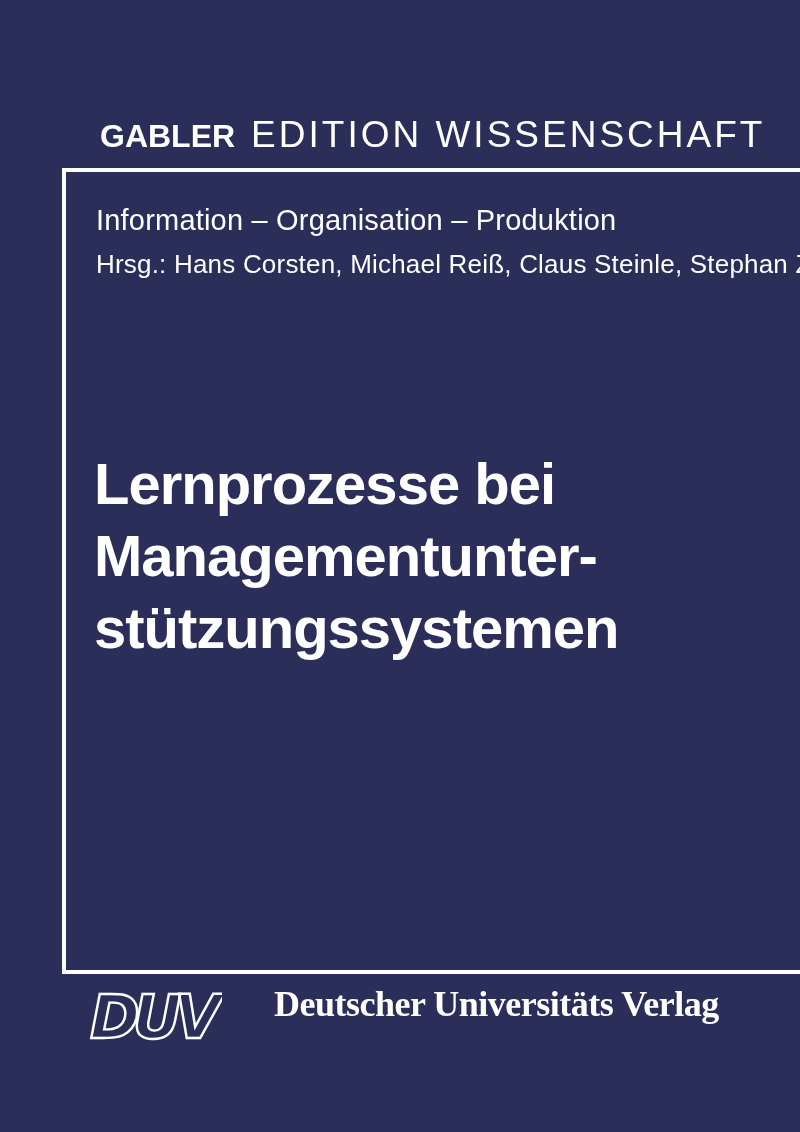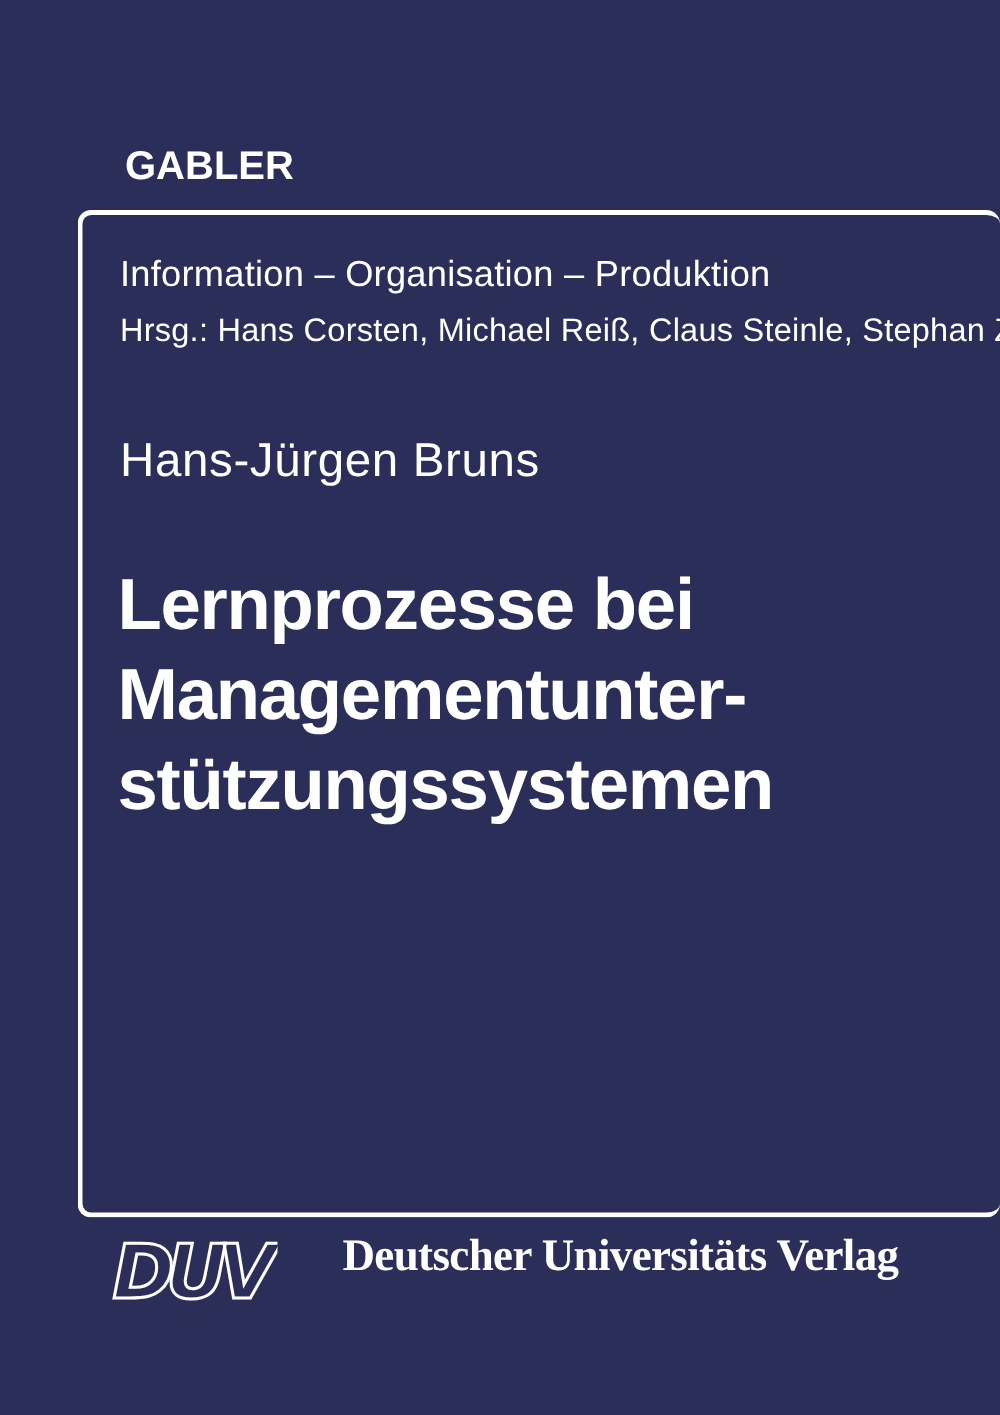--- a/index.html
+++ b/index.html
@@ -41,21 +41,20 @@
   .frame {
     position: absolute;
     left: 62px;
     top: 168px;
     width: 738px;
     height: 806px;
     box-sizing: border-box;
     border-top: 4px solid #ffffff;
     border-left: 4px solid #ffffff;
     border-bottom: 4px solid #ffffff;
-    border-radius: 11px;
   }
 
   .series-line {
     position: absolute;
     left: 30px;
     top: 32px;
     font-size: 29px;
     letter-spacing: 0.2px;
     white-space: nowrap;
   }
@@ -117,26 +116,26 @@
     letter-spacing: 2px;
     margin-top: 4px;
     white-space: nowrap;
   }
 </style>
 </head>
 <body>
 
 <div class="header">
   <span class="brand">GABLER</span>
+  <span class="series">EDITION WISSENSCHAFT</span>
 </div>
 
 <div class="frame">
   <div class="series-line">Information – Organisation – Produktion</div>
   <div class="editors-line">Hrsg.: Hans Corsten, Michael Reiß, Claus Steinle, Stephan Zelewski</div>
-  <div class="author">Hans-Jürgen Bruns</div>
   <div class="title">
     <div>Lernprozesse bei</div>
     <div>Managementunter-</div>
     <div>stützungssystemen</div>
   </div>
 </div>
 
 <div class="publisher">
   <svg class="duv-logo" width="136" height="64" viewBox="0 0 136 64" aria-hidden="true">
     <text x="4" y="54" font-family="DejaVu Sans, sans-serif" font-size="60" font-weight="bold" font-style="italic" letter-spacing="-7" fill="none" stroke="#ffffff" stroke-width="2.4">DUV</text>

